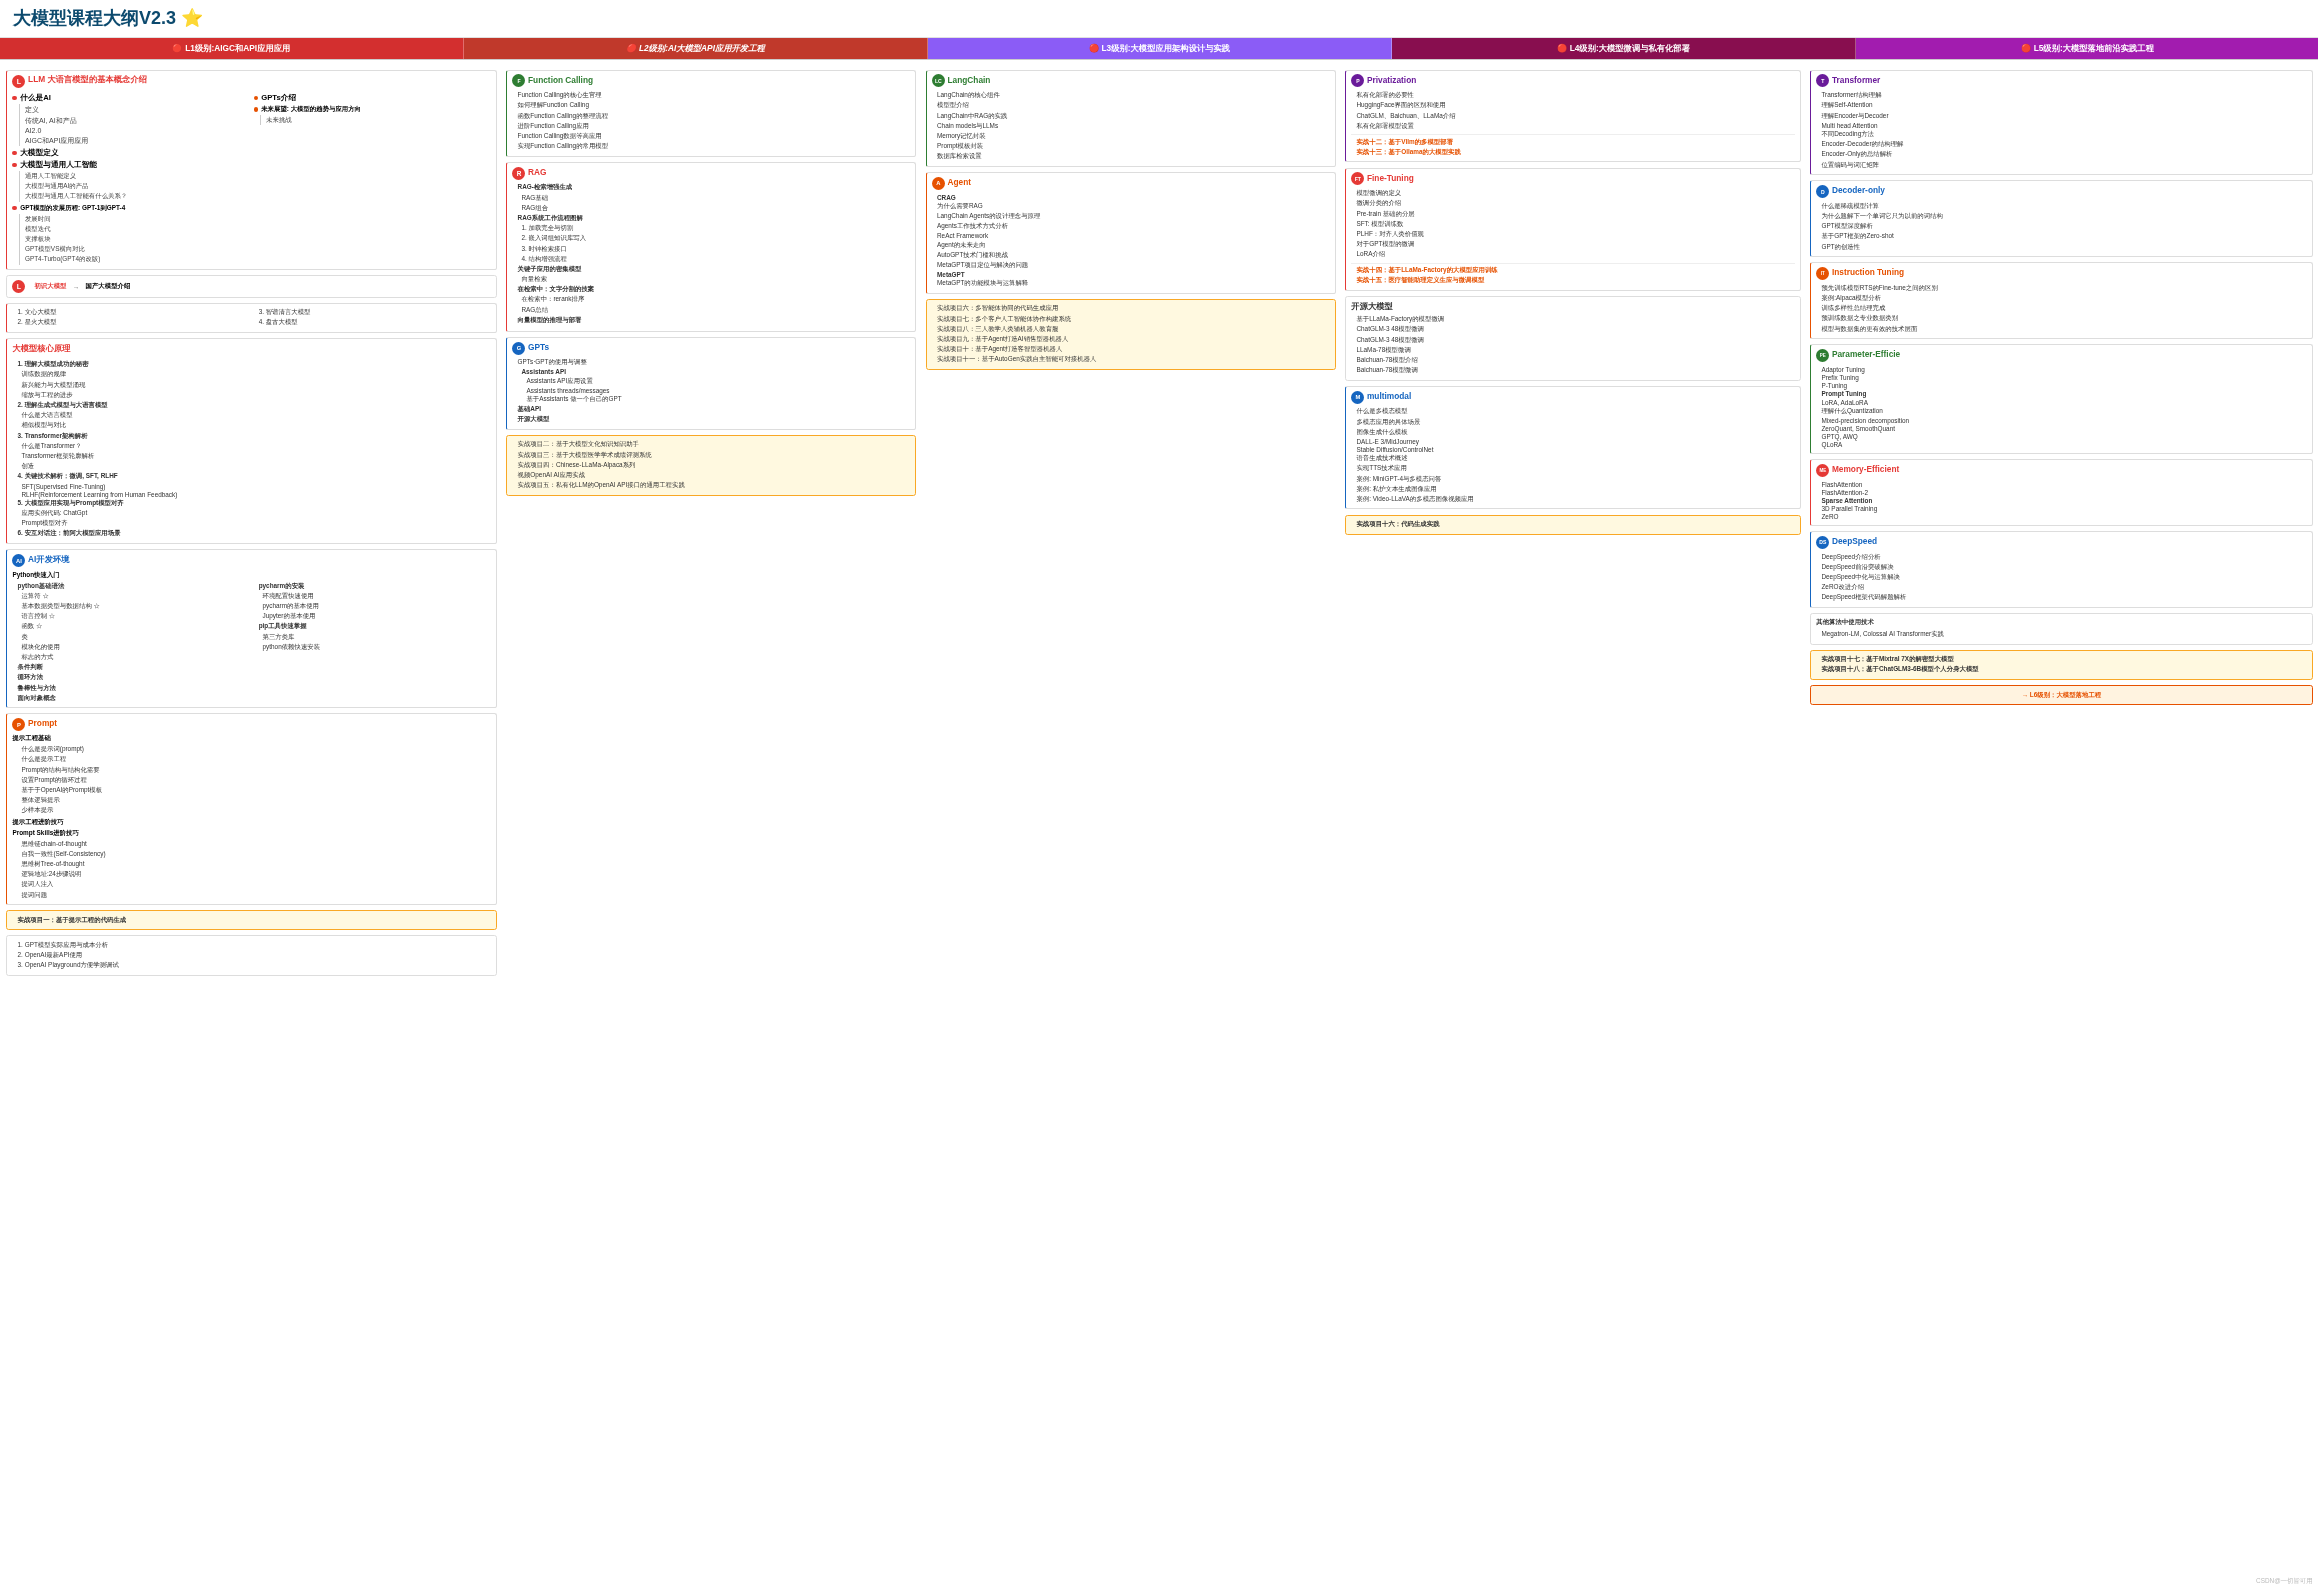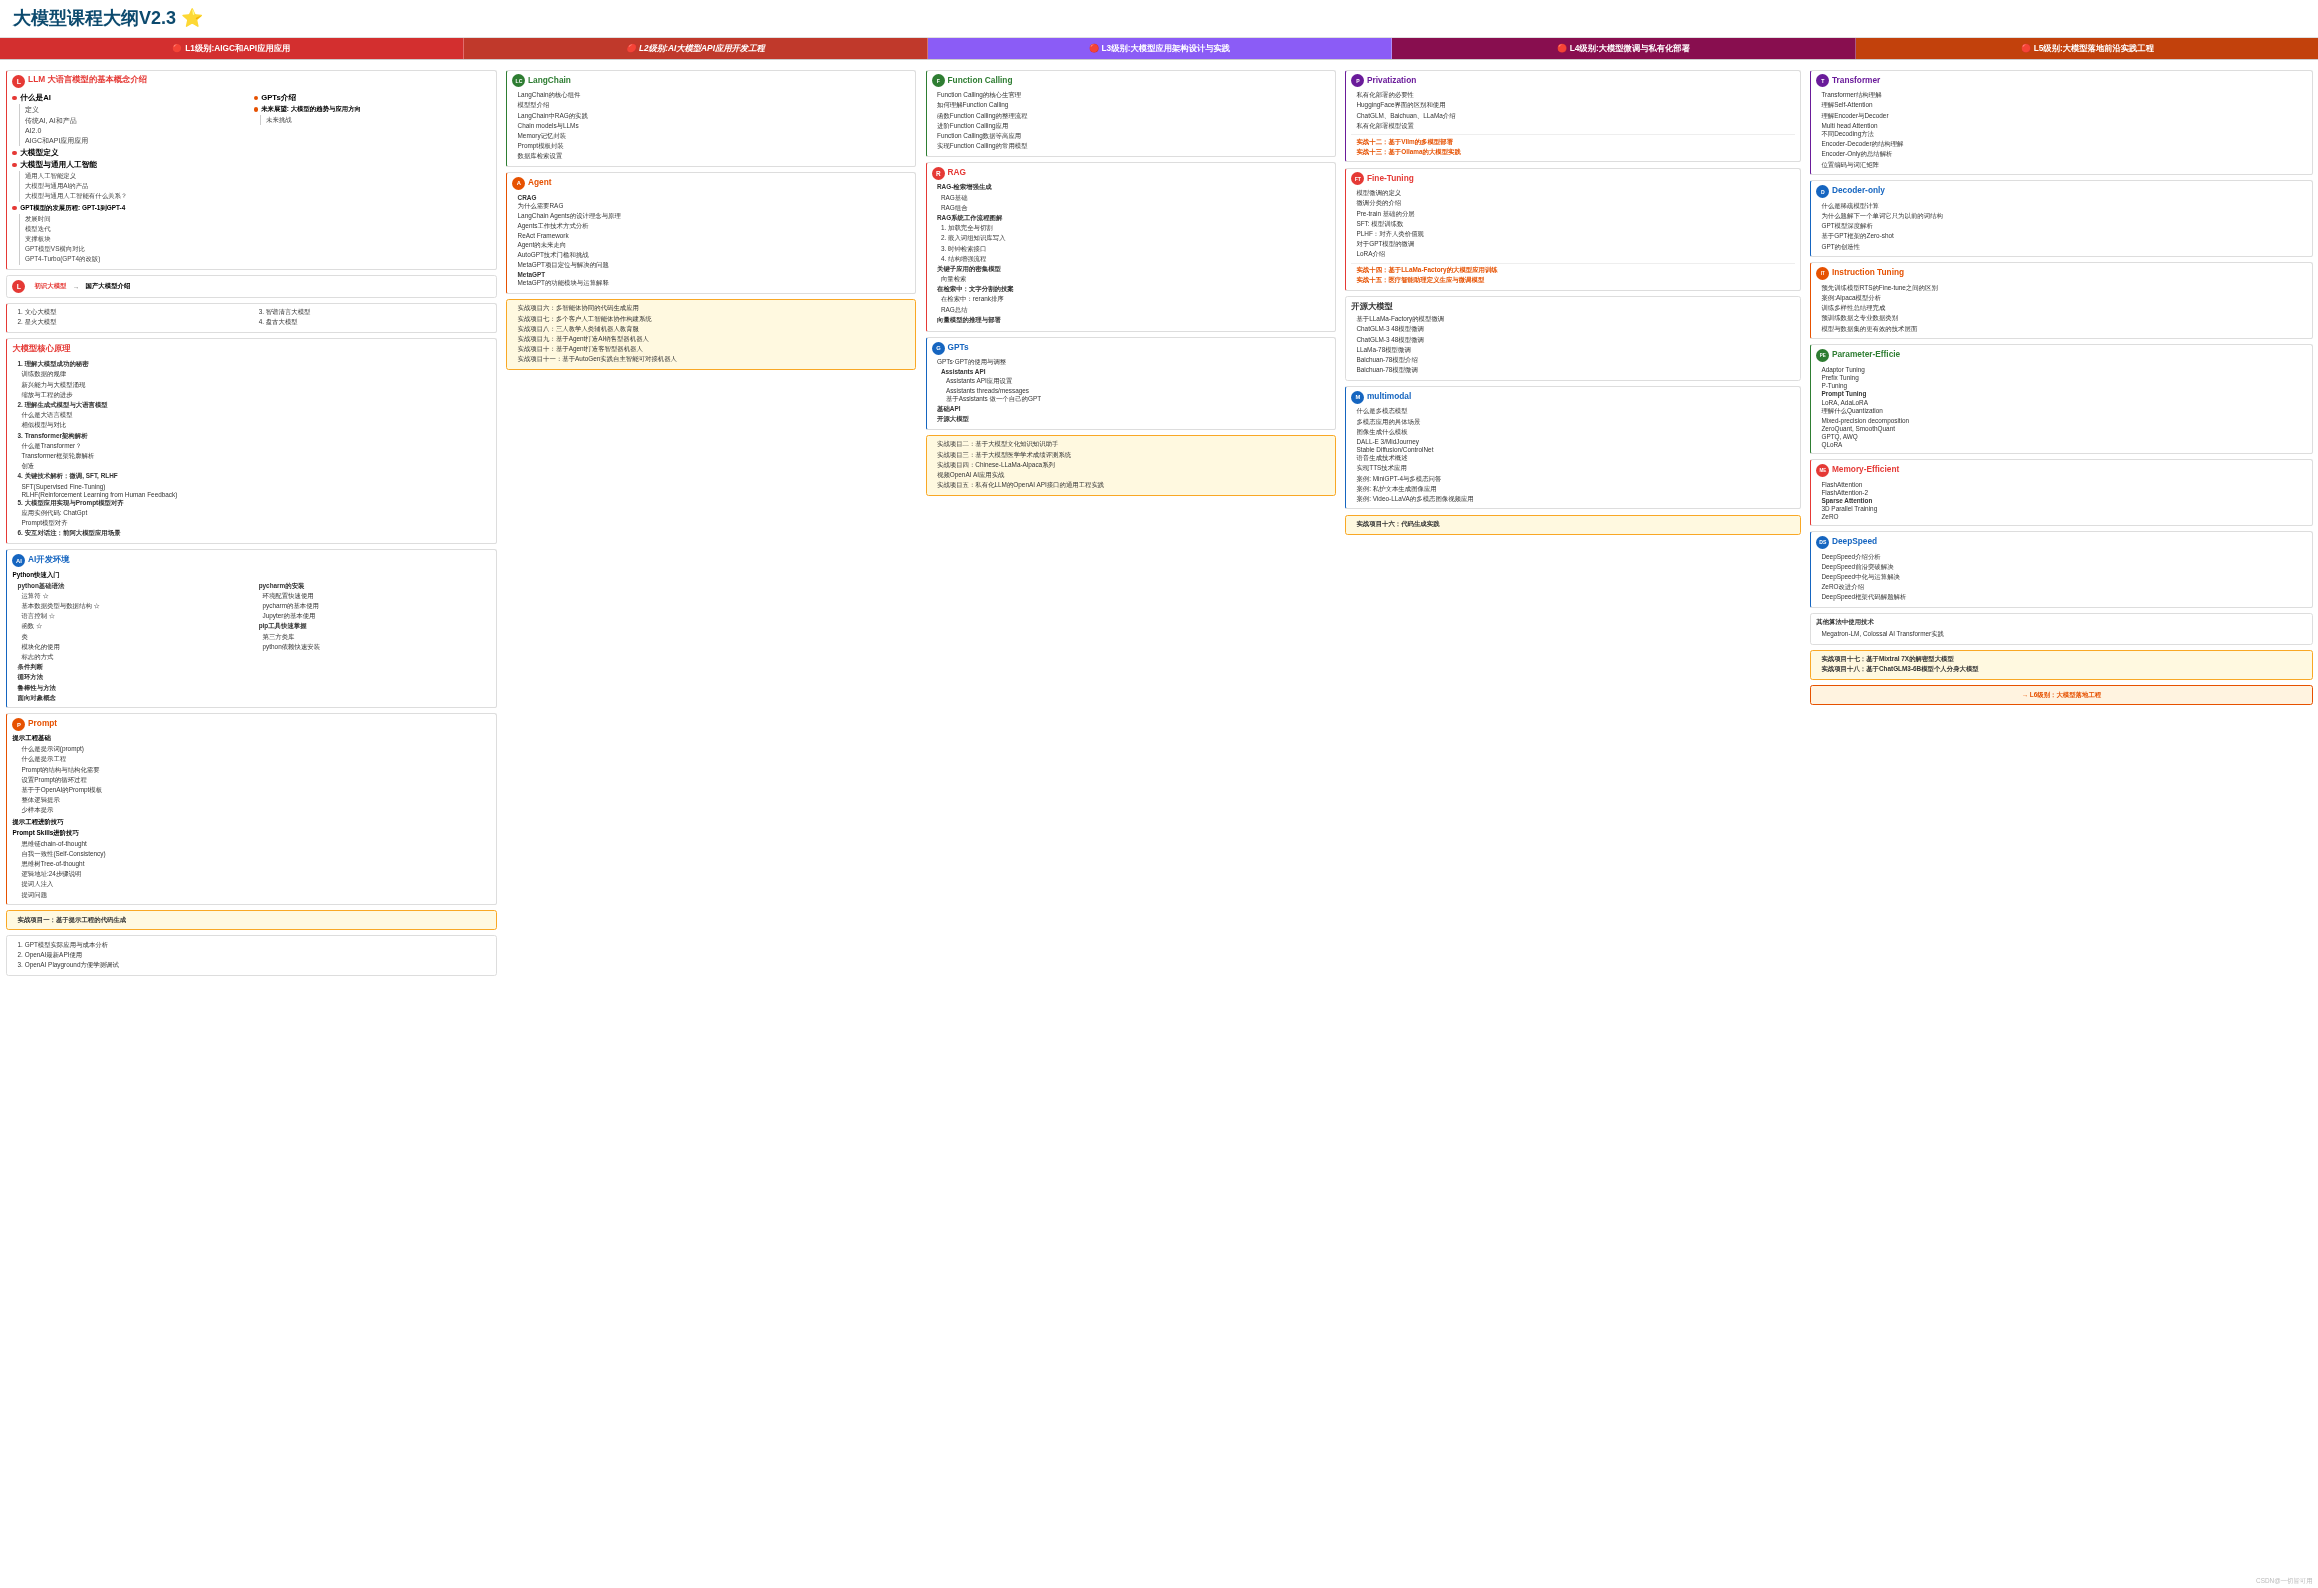--- a/index.html
+++ b/index.html
@@ -44,21 +44,21 @@
       padding: 5.1px 7.7px;
       font-size: 8.3px;
       font-weight: bold;
       color: #fff;
       text-align: center;
     }
     .level-1 { background: #d32f2f; }
     .level-2 { background: #c0392b; }
     .level-3 { background: #8b5cf6; }
     .level-4 { background: #880e4f; }
-    .level-5 { background: #c2410c; }
+    .level-5 { background: #a21caf; }
 
     
     .main-content {
       display: flex;
       width: 100%;
       padding: 6.4px 3.2px;
       gap: 3.2px;
     }
 
     
@@ -402,64 +402,20 @@
         <div class="item small">2. OpenAI最新API使用</div>
         <div class="item small">3. OpenAI Playground方便学测调试</div>
       </div>
 
     </div>
 
     <div class="col" style="flex:1.2; max-width:18%;">
 
       <div class="section-box border-green">
         <div class="section-header">
-          <span class="icon-circle icon-green" style="font-size:5.1px;">LC</span>
-          <span class="section-title text-green bold">LangChain</span>
-        </div>
-        <div class="item small">LangChain的核心组件</div>
-        <div class="item small">模型型介绍</div>
-        <div class="item small">LangChain中RAG的实践</div>
-        <div class="item small">Chain models与LLMs</div>
-        <div class="item small">Memory记忆封装</div>
-        <div class="item small">Prompt模板封装</div>
-        <div class="item small">数据库检索设置</div>
-      </div>
-
-      <div class="section-box border-orange">
-        <div class="section-header">
-          <span class="icon-circle icon-orange" style="font-size:5.8px;">A</span>
-          <span class="section-title text-orange bold">Agent</span>
-        </div>
-        <div class="item small bold">CRAG</div>
-        <div class="item small">为什么需要RAG</div>
-        <div class="item small">LangChain Agents的设计理念与原理</div>
-        <div class="item small">Agents工作技术方式分析</div>
-        <div class="item small">ReAct Framework</div>
-        <div class="item small">Agent的未来走向</div>
-        <div class="item small">AutoGPT技术门槛和挑战</div>
-        <div class="item small">MetaGPT项目定位与解决的问题</div>
-        <div class="item small bold">MetaGPT</div>
-        <div class="item small">MetaGPT的功能模块与运算解释</div>
-      </div>
-
-      <div class="section-box" style="background:#fff9e0; border-color:#f9a825;">
-        <div class="item small">实战项目六：多智能体协同的代码生成应用</div>
-        <div class="item small">实战项目七：多个客户人工智能体协作构建系统</div>
-        <div class="item small">实战项目八：三人教学人类辅机器人教育服</div>
-        <div class="item small">实战项目九：基于Agent打造AI销售型器机器人</div>
-        <div class="item small">实战项目十：基于Agent打造客智型器机器人</div>
-        <div class="item small">实战项目十一：基于AutoGen实践自主智能可对接机器人</div>
-      </div>
-
-    </div>
-
-    <div class="col" style="flex:1.2; max-width:18%;">
-
-      <div class="section-box border-green">
-        <div class="section-header">
           <span class="icon-circle icon-green" style="font-size:5.1px;">F</span>
           <span class="section-title text-green bold">Function Calling</span>
         </div>
         <div class="item small">Function Calling的核心生官理</div>
         <div class="item small">如何理解Function Calling</div>
         <div class="item small">函数Function Calling的整理流程</div>
         <div class="item small">进阶Function Calling应用</div>
         <div class="item small">Function Calling数据等高应用</div>
         <div class="item small">实现Function Calling的常用模型</div>
       </div>
@@ -503,20 +459,64 @@
       <div class="section-box" style="background:#fff9e0; border-color:#f9a825;">
         <div class="item small">实战项目二：基于大模型文化知识知识助手</div>
         <div class="item small">实战项目三：基于大模型医学学术成绩评测系统</div>
         <div class="item small">实战项目四：Chinese-LLaMa-Alpaca系列</div>
         <div class="item small">视频OpenAI AI应用实战</div>
         <div class="item small">实战项目五：私有化LLM的OpenAI API接口的通用工程实践</div>
       </div>
 
     </div>
 
+    <div class="col" style="flex:1.2; max-width:18%;">
+
+      <div class="section-box border-green">
+        <div class="section-header">
+          <span class="icon-circle icon-green" style="font-size:5.1px;">LC</span>
+          <span class="section-title text-green bold">LangChain</span>
+        </div>
+        <div class="item small">LangChain的核心组件</div>
+        <div class="item small">模型型介绍</div>
+        <div class="item small">LangChain中RAG的实践</div>
+        <div class="item small">Chain models与LLMs</div>
+        <div class="item small">Memory记忆封装</div>
+        <div class="item small">Prompt模板封装</div>
+        <div class="item small">数据库检索设置</div>
+      </div>
+
+      <div class="section-box border-orange">
+        <div class="section-header">
+          <span class="icon-circle icon-orange" style="font-size:5.8px;">A</span>
+          <span class="section-title text-orange bold">Agent</span>
+        </div>
+        <div class="item small bold">CRAG</div>
+        <div class="item small">为什么需要RAG</div>
+        <div class="item small">LangChain Agents的设计理念与原理</div>
+        <div class="item small">Agents工作技术方式分析</div>
+        <div class="item small">ReAct Framework</div>
+        <div class="item small">Agent的未来走向</div>
+        <div class="item small">AutoGPT技术门槛和挑战</div>
+        <div class="item small">MetaGPT项目定位与解决的问题</div>
+        <div class="item small bold">MetaGPT</div>
+        <div class="item small">MetaGPT的功能模块与运算解释</div>
+      </div>
+
+      <div class="section-box" style="background:#fff9e0; border-color:#f9a825;">
+        <div class="item small">实战项目六：多智能体协同的代码生成应用</div>
+        <div class="item small">实战项目七：多个客户人工智能体协作构建系统</div>
+        <div class="item small">实战项目八：三人教学人类辅机器人教育服</div>
+        <div class="item small">实战项目九：基于Agent打造AI销售型器机器人</div>
+        <div class="item small">实战项目十：基于Agent打造客智型器机器人</div>
+        <div class="item small">实战项目十一：基于AutoGen实践自主智能可对接机器人</div>
+      </div>
+
+    </div>
+
     <div class="col" style="flex:1.3; max-width:20%;">
 
       <div class="section-box border-purple">
         <div class="section-header">
           <span class="icon-circle icon-purple" style="font-size:5.1px;">P</span>
           <span class="section-title text-purple bold">Privatization</span>
         </div>
         <div class="item small">私有化部署的必要性</div>
         <div class="item small">HuggingFace界面的区别和使用</div>
         <div class="item small">ChatGLM、Baichuan、LLaMa介绍</div>

